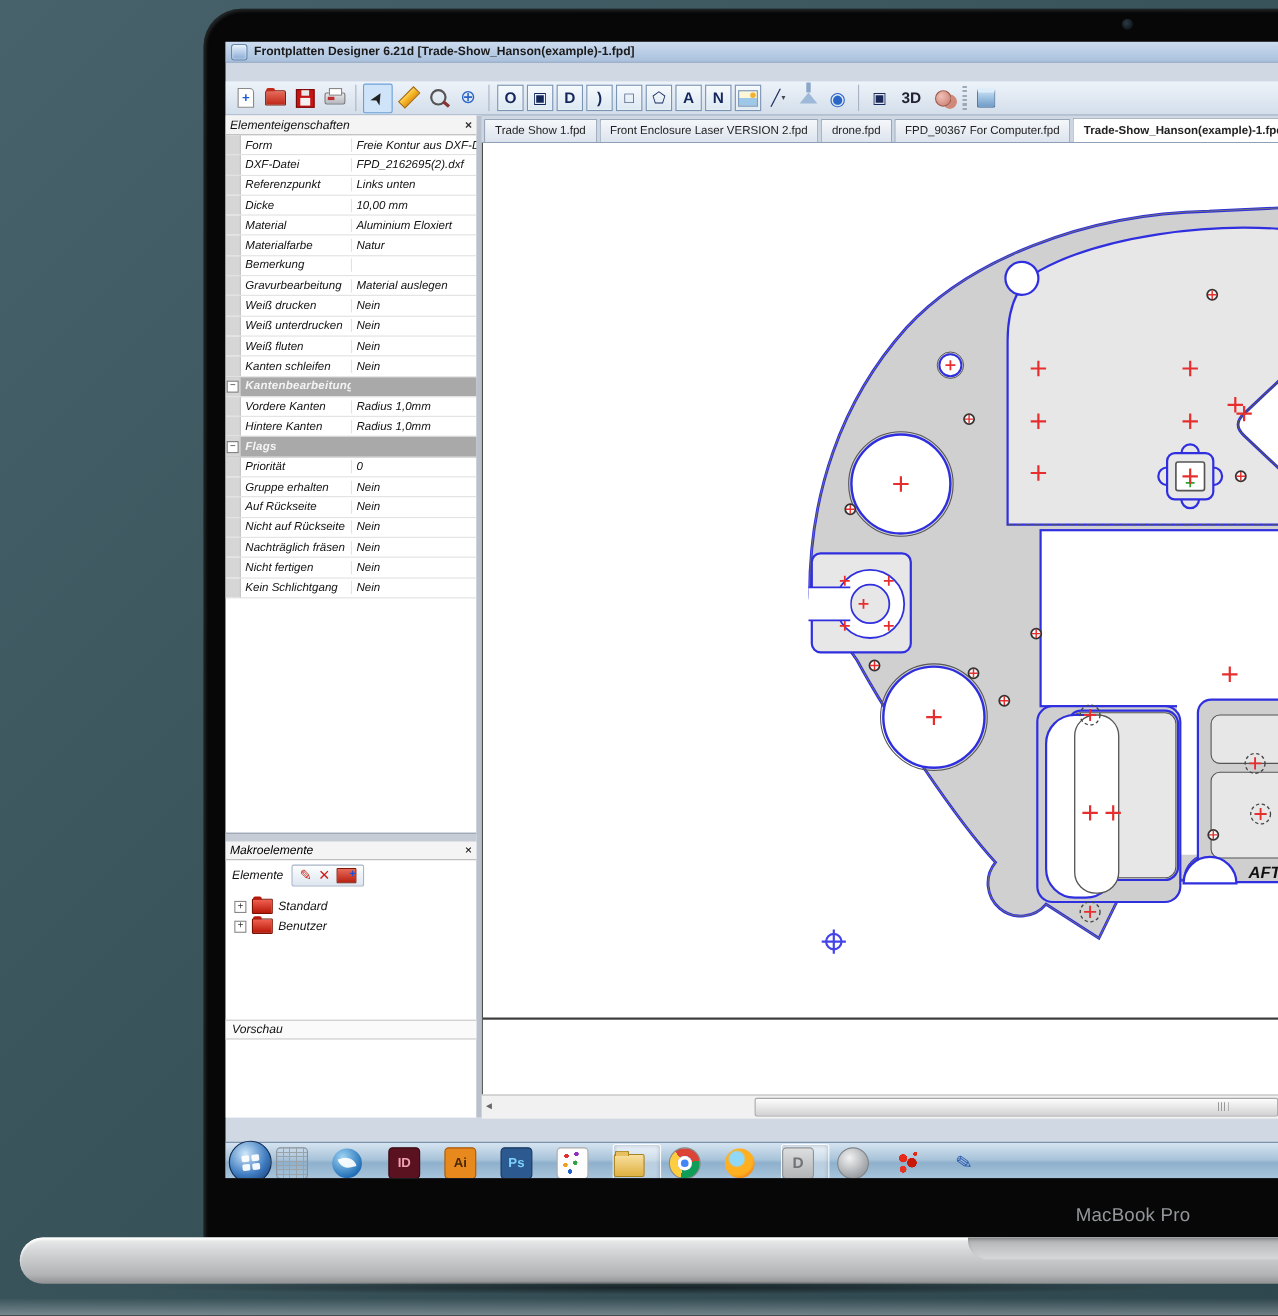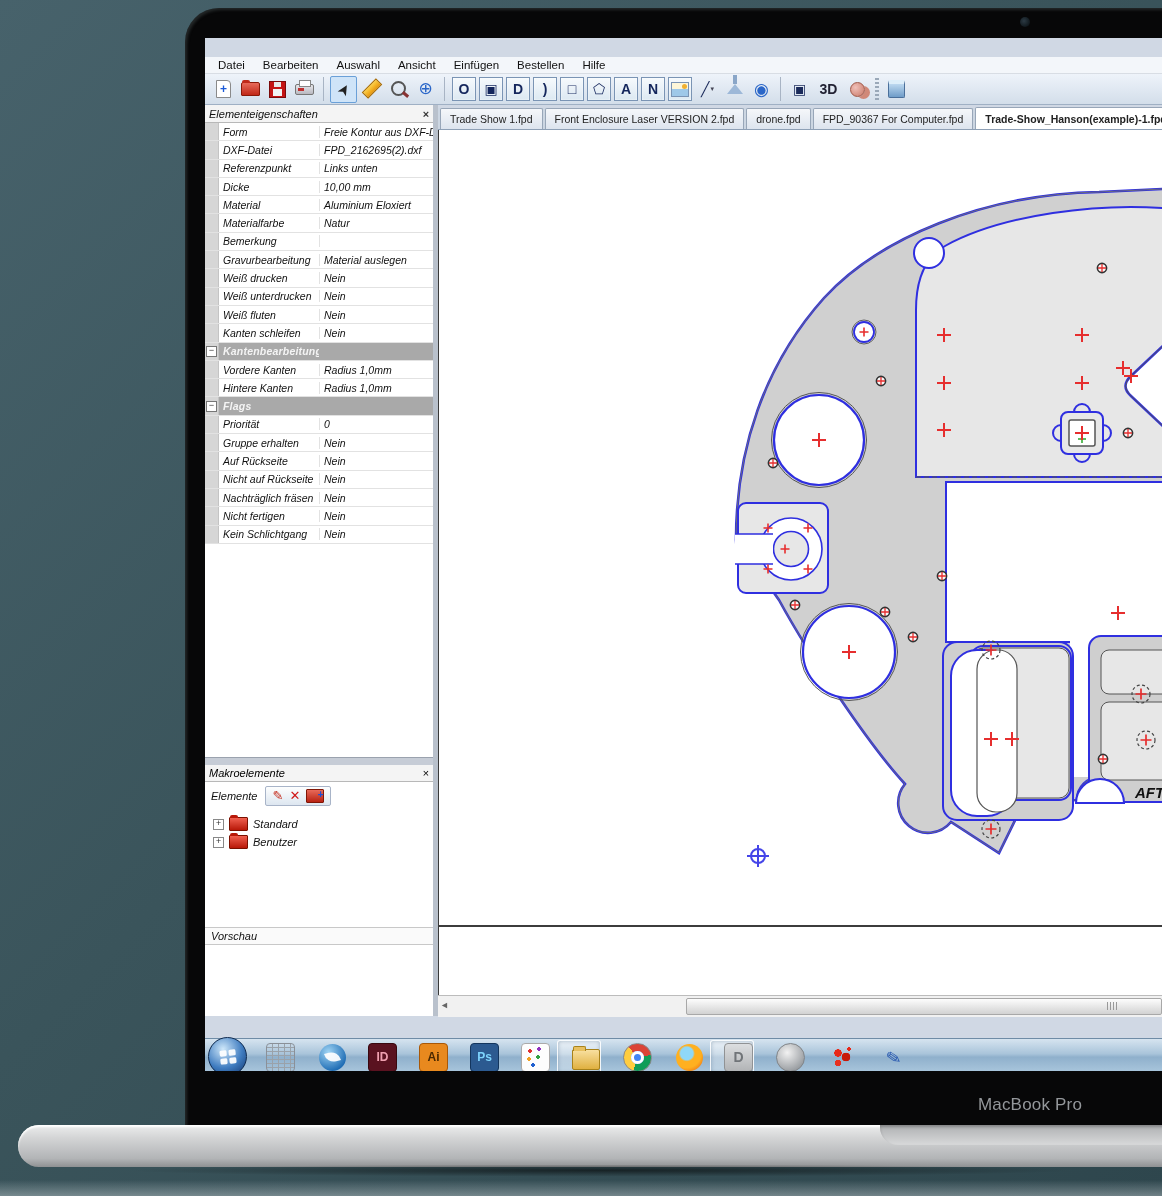--- a/index.html
+++ b/index.html
@@ -156,21 +156,21 @@
   
   .taskbar{position:absolute;left:0;top:1000px;width:957px;height:33px;
      background:linear-gradient(#d6e4f0 0%,#a9c4da 45%,#8fb0cc 55%,#a9c6dc 100%);
      border-top:1px solid #6f8ca6;}
   .orb{position:absolute;left:3px;top:-2px;width:37px;height:37px;border-radius:50%;
      background:radial-gradient(circle at 38% 30%,#cfe8fa,#3f7cc0 55%,#143a74 95%);
      border:1px solid #0e2a50;display:flex;align-items:center;justify-content:center;}
   .flag{display:grid;grid-template-columns:7px 7px;grid-template-rows:6px 6px;gap:1.5px;transform:rotate(-6deg);}
   .flag span{background:rgba(255,255,255,.93);border-radius:1.5px;}
   .tbrow{position:absolute;left:46px;top:1px;display:flex;gap:7px;}
-  .tb{width:44px;height:34px;display:flex;align-items:center;justify-content:flex-end;border-radius:3px;}
+  .tb{width:44px;height:34px;display:flex;align-items:center;justify-content:flex-start;border-radius:3px;}
   .tb.active{background:linear-gradient(rgba(255,255,255,.55),rgba(255,255,255,.25));
      border:1px solid rgba(255,255,255,.8);box-shadow:inset 0 0 4px rgba(60,90,120,.4);box-sizing:border-box;}
   .tb .ic{width:27px;height:27px;display:flex;align-items:center;justify-content:center;
      font-weight:bold;font-size:12px;border-radius:4px;}
   .tb.calc .ic{background:linear-gradient(#eef1f4,#c2c8ce);border:1px solid #8a9098;
      background-image:repeating-linear-gradient(#0000 0 3px,#9aa2aa 3px 4px),repeating-linear-gradient(90deg,#0000 0 5px,#9aa2aa 5px 6px);}
   .tb.tbird .ic{border-radius:50%;background:radial-gradient(circle at 35% 30%,#9fd4f4,#1e6cb4 75%);position:relative;}
   .tb.tbird .ic::after{content:"";position:absolute;left:6px;top:8px;width:15px;height:10px;background:#fff;
      border-radius:0 10px 0 10px;transform:rotate(-15deg);opacity:.92;}
   .tb.id .ic{background:#5a1220;color:#f0a0b0;border:1px solid #38080f;}
@@ -200,36 +200,25 @@
 </style>
 </head>
 <body>
 
 <div class="shot">
   <div class="bezel"></div>
   <div class="webcam"></div>
 
   <div class="screen">
 
-
-    <div class="menubar">
-  <span class="mitem">Datei</span>
-
-  <span class="mitem">Bearbeiten</span>
-
-  <span class="mitem">Auswahl</span>
-
-  <span class="mitem">Ansicht</span>
-
-  <span class="mitem">Einfügen</span>
-
-  <span class="mitem">Bestellen</span>
-
-  <span class="mitem">Hilfe</span>
-</div>
+    <div class="titlebar">
+      <span class="appico"></span>
+      <span class="titletext">Frontplatten Designer 6.21d [Trade-Show_Hanson(example)-1.fpd]</span>
+    </div>
+
 
     <div class="toolbar">
       <span style="display:flex;gap:2px;">
   <span class="tool file newf">
     <span class="tg">+</span>
 
   </span>
 
   <span class="tool file openf">
     <span class="tg"></span>

